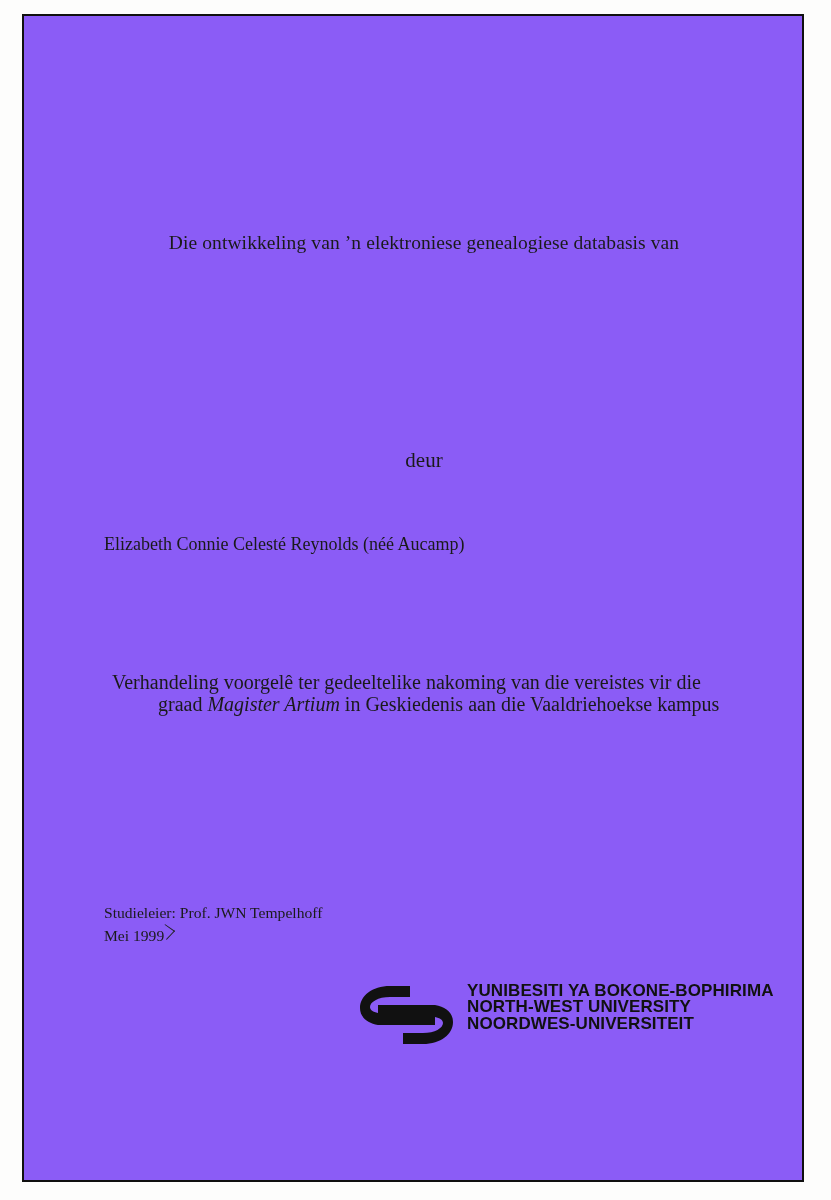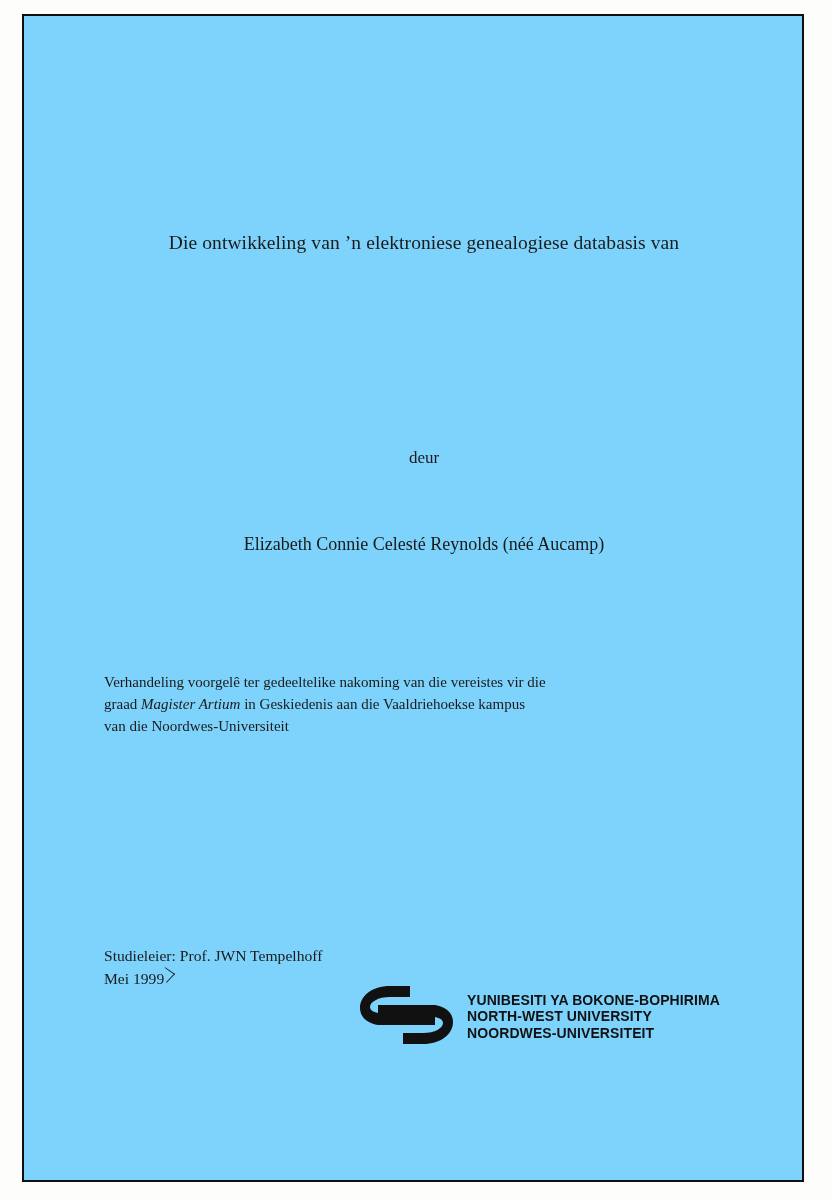--- a/index.html
+++ b/index.html
@@ -24,21 +24,21 @@
     background: #fdfdfc;
   }
   
   .scan-frame {
     position: absolute;
     left: 22px;
     top: 14px;
     width: 782px;
     height: 1168px;
     border: 2px solid #101010;
-    background: #7dd3fc;
+    background: #8b5cf6;
     box-sizing: border-box;
   }
   .inner {
     position: absolute;
     left: 80px;
     top: 0;
     width: 640px;
     height: 100%;
   }
   .title-block {
@@ -54,51 +54,51 @@
   .title-line {
     display: block;
     white-space: nowrap;
   }
   .by-line {
     position: absolute;
     top: 432px;
     left: 0;
     width: 640px;
     text-align: center;
-    font-size: 17px;
+    font-size: 21px;
   }
   .author {
     position: absolute;
     top: 518px;
     left: 0;
     width: 640px;
-    text-align: center;
     font-size: 18px;
   }
   .statement {
     position: absolute;
     top: 655px;
-    left: 0;
+    left: 8px;
     width: 616px;
-    font-size: 15px;
+    font-size: 20px;
     line-height: 22px;
     text-align: justify;
   }
   .statement .l2, .statement .l3 {
     text-align: left;
+    margin-left: 46px;
   }
   .statement .line {
     display: block;
   }
   .statement i {
     font-style: italic;
   }
   .supervisor {
     position: absolute;
-    top: 928px;
+    top: 885px;
     left: 0;
     font-size: 15.6px;
     line-height: 23px;
   }
   .supervisor .line { display: block; white-space: nowrap; }
   .date-mark {
     position: relative;
     display: inline-block;
   }
   .date-mark::after {
@@ -123,23 +123,23 @@
   .logo-mark {
     position: absolute;
     left: 80px;
     top: 4px;
     width: 105px;
     height: 66px;
   }
   .logo-text {
     position: absolute;
     left: 193px;
-    top: 14px;
+    top: 5px;
     font-family: "Liberation Sans", sans-serif;
-    font-size: 14px;
+    font-size: 17px;
     line-height: 16.4px;
     font-weight: bold;
     letter-spacing: 0.1px;
     color: #111;
   }
   .logo-text span { display: block; white-space: nowrap; }
 </style>
 </head>
 <body>
 
@@ -151,21 +151,20 @@
         <span class="title-line">Die ontwikkeling van ’n elektroniese genealogiese databasis van</span>
       </div>
 
       <div class="by-line">deur</div>
 
       <div class="author">Elizabeth Connie Celesté Reynolds (néé Aucamp)</div>
 
       <div class="statement">
         <span class="line l1">Verhandeling voorgelê ter gedeeltelike nakoming van die vereistes vir die</span>
         <span class="line l2"><span>graad </span><i>Magister Artium</i><span> in Geskiedenis aan die Vaaldriehoekse kampus</span></span>
-        <span class="line l3">van die Noordwes-Universiteit</span>
       </div>
 
       <div class="supervisor">
         <span class="line">Studieleier: Prof. JWN Tempelhoff</span>
         <span class="line"><span class="date-mark">Mei 1999</span></span>
       </div>
 
       <div class="logo">
         <div class="logo-mark">
           <svg width="105" height="66" viewBox="0 0 105 66" xmlns="http://www.w3.org/2000/svg">

